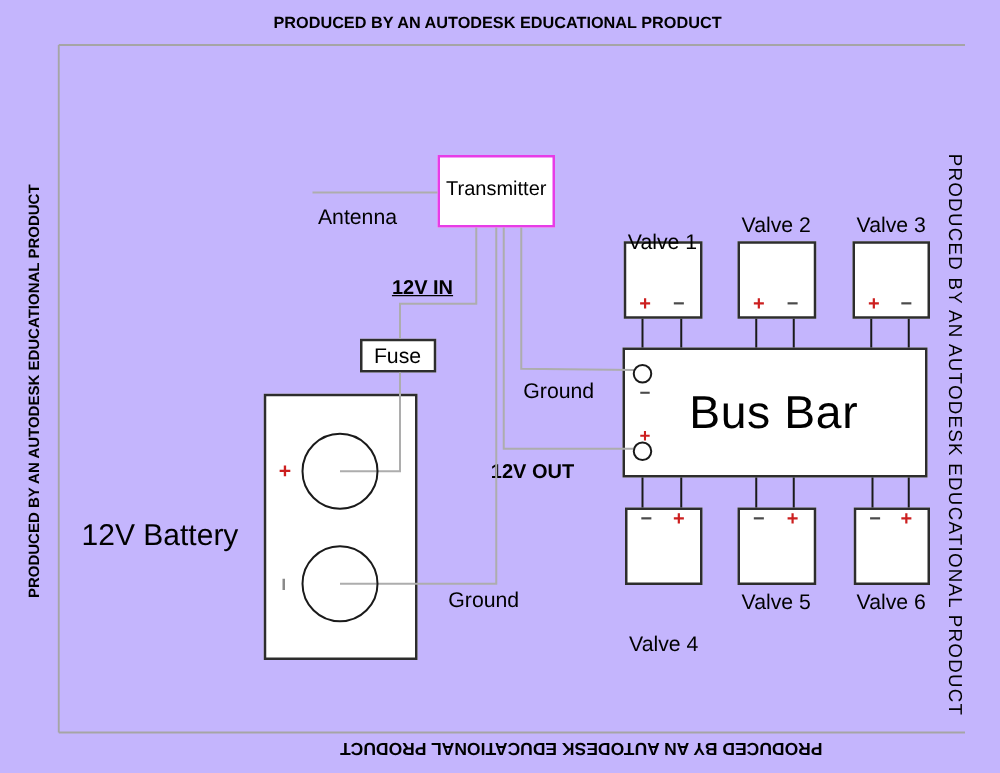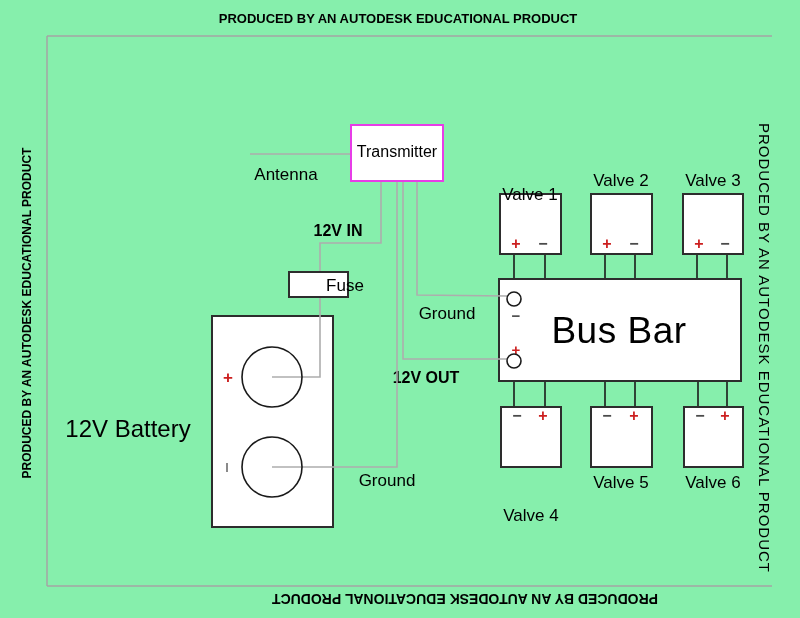--- a/index.html
+++ b/index.html
@@ -1,17 +1,17 @@
 <!DOCTYPE html>
 <html><head>
 <meta charset="utf-8">
 <style>
   html,body{margin:0;padding:0;background:#ffffff;}
   #canvas{
-    position:relative;width:800px;height:618px;background:#86efac;
+    position:relative;width:800px;height:618px;background:#c4b5fd;
     font-family:"Liberation Sans",sans-serif;color:#000;overflow:hidden;
   }
   .box{position:absolute;background:#ffffff;border:2px solid #2d2d2d;box-sizing:border-box;z-index:2;}
   .lbl{position:absolute;transform:translate(-50%,-50%);white-space:nowrap;z-index:3;line-height:1;}
   .wm{position:absolute;white-space:nowrap;z-index:4;}
   .wm-top{left:398px;top:18px;transform:translate(-50%,-50%);font-size:13px;font-weight:700;}
   .wm-bottom{left:465px;top:599px;transform:translate(-50%,-50%) rotate(180deg);font-size:14px;font-weight:700;}
   .wm-left{left:27px;top:313px;transform:translate(-50%,-50%) rotate(-90deg);font-size:12px;font-weight:700;}
   .wm-right{left:764px;top:348px;transform:translate(-50%,-50%) rotate(90deg);font-size:15px;font-weight:400;letter-spacing:1px;}
   .sign{position:absolute;font-size:16px;font-weight:700;line-height:1;z-index:3;}
@@ -19,22 +19,22 @@
   .sn{color:#4a4a4a;}
   .sign-bl{left:15px;bottom:1px;transform:translateX(-50%);}
   .sign-br{right:17px;bottom:1px;transform:translateX(50%);}
   .sign-tl{left:15px;top:0px;transform:translateX(-50%);}
   .sign-tr{right:17px;top:0px;transform:translateX(50%);}
   .bus-sign{position:absolute;transform:translate(-50%,-50%);font-size:15px;font-weight:700;line-height:1;z-index:3;}
   #battery-neg-mark{position:absolute;left:226px;top:463px;width:2px;height:9px;background:#8a8a8a;z-index:3;}
   #wires{position:absolute;left:0;top:0;z-index:5;pointer-events:none;}
   .t-transmitter{left:397px;top:152px;font-size:16px;}
   .t-antenna{left:286px;top:142px;font-size:17px;margin-top:32px;}
-  .t-fuse{left:318px;top:285px;font-size:17px;margin-left:27px;}
-  .t-12vin{left:338px;top:231px;font-size:16px;font-weight:700;}
+  .t-fuse{left:318px;top:285px;font-size:17px;}
+  .t-12vin{left:338px;top:231px;font-size:16px;font-weight:700;text-decoration:underline;}
   .t-12vout{left:426px;top:378px;font-size:16px;font-weight:700;}
   .t-gnd-bus{left:447px;top:313px;font-size:17px;}
   .t-gnd-bat{left:387px;top:480px;font-size:17px;}
   .t-battery{left:128px;top:429px;font-size:24px;font-weight:400;}
   .t-busbar{left:619px;top:330px;font-size:37px;letter-spacing:0.5px;}
   .t-valve{font-size:17px;}
 </style>
 </head>
 <body>
 

